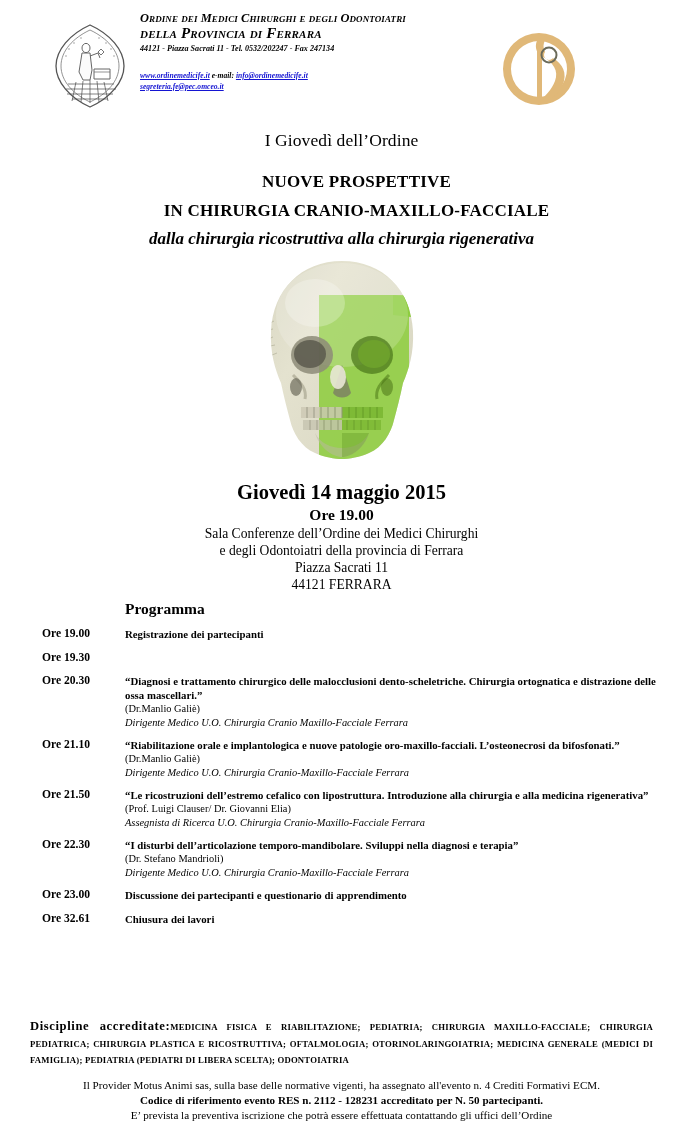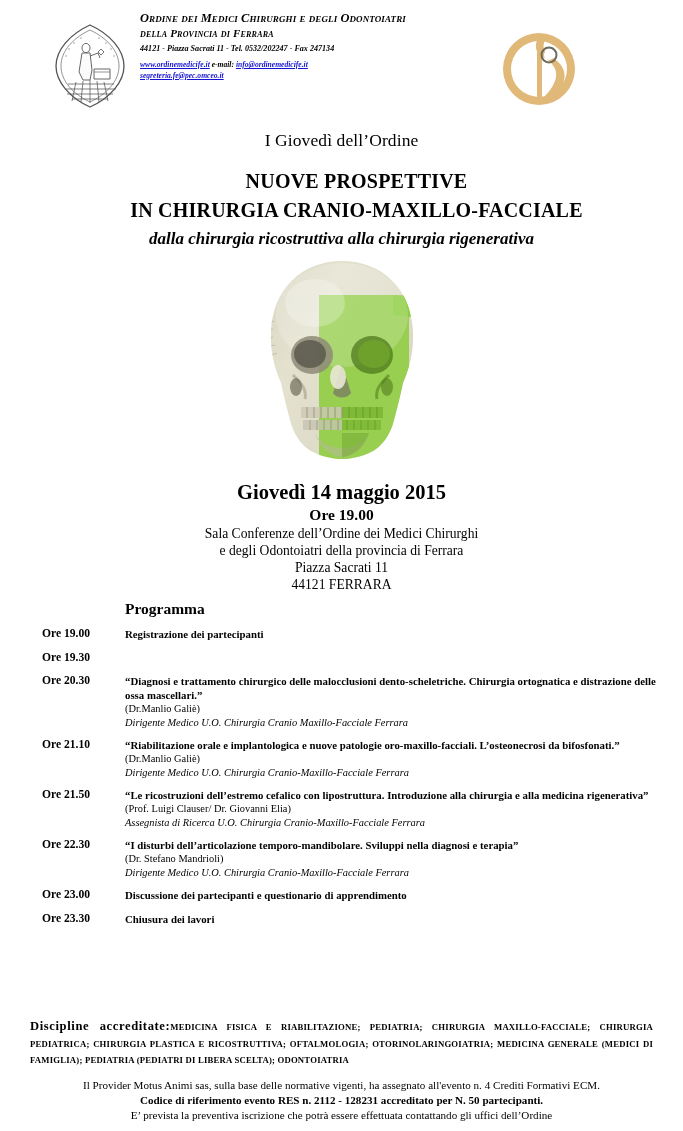--- a/index.html
+++ b/index.html
@@ -49,38 +49,38 @@
     font-style: italic;
     font-size: 12.4px;
     letter-spacing: 0.1px;
     line-height: 15px;
     font-variant: small-caps;
     white-space: nowrap;
   }
   .org-line2 {
     font-weight: bold;
     font-style: italic;
-    font-size: 11px;
+    font-size: 15px;
     line-height: 15px;
     font-variant: small-caps;
     letter-spacing: 0.2px;
   }
   .org-address {
     font-weight: bold;
     font-style: italic;
     font-size: 8.1px;
     line-height: 12px;
     margin-top: 2px;
   }
   .org-links {
     font-size: 7.6px;
     font-style: italic;
     font-weight: bold;
     line-height: 10.5px;
-    margin-top: 5px;
+    margin-top: 16px;
   }
   .org-links .lnk {
     color: #1414d2;
     text-decoration: underline;
   }
   .org-links .plain {
     color: #000;
   }
 
   
@@ -88,21 +88,21 @@
     text-align: center;
     margin-top: 17px;
   }
   .kicker {
     font-size: 17.5px;
     font-weight: normal;
     line-height: 22px;
     letter-spacing: 0.1px;
   }
   .main-title {
-    font-size: 20px;
+    font-size: 17px;
     font-weight: bold;
     line-height: 29px;
     margin-top: 16px;
     letter-spacing: 0.2px;
     padding-left: 30px;
   }
   .subtitle {
     font-size: 17px;
     font-style: italic;
     font-weight: bold;
@@ -442,21 +442,21 @@
           <div class="prog-role">Dirigente Medico U.O. Chirurgia Cranio-Maxillo-Facciale Ferrara</div>
         </div>
       </div>
       <div class="prog-row">
         <div class="prog-time">Ore 23.00</div>
         <div class="prog-body">
           <div class="prog-topic">Discussione dei partecipanti e questionario di apprendimento</div>
         </div>
       </div>
       <div class="prog-row">
-        <div class="prog-time">Ore 23.30</div>
+        <div class="prog-time">Ore 32.61</div>
         <div class="prog-body">
           <div class="prog-topic">Chiusura dei lavori</div>
         </div>
       </div>
     </div>
 </div>
 
 <div class="footer">
   <div class="disciplines">
     <span class="d-label">Discipline  accreditate:</span><span class="d-list">MEDICINA FISICA E RIABILITAZIONE; PEDIATRIA; CHIRURGIA MAXILLO-FACCIALE; CHIRURGIA PEDIATRICA; CHIRURGIA PLASTICA E RICOSTRUTTIVA; OFTALMOLOGIA; OTORINOLARINGOIATRIA; MEDICINA GENERALE (MEDICI DI FAMIGLIA); PEDIATRIA (PEDIATRI DI LIBERA SCELTA); ODONTOIATRIA</span>

